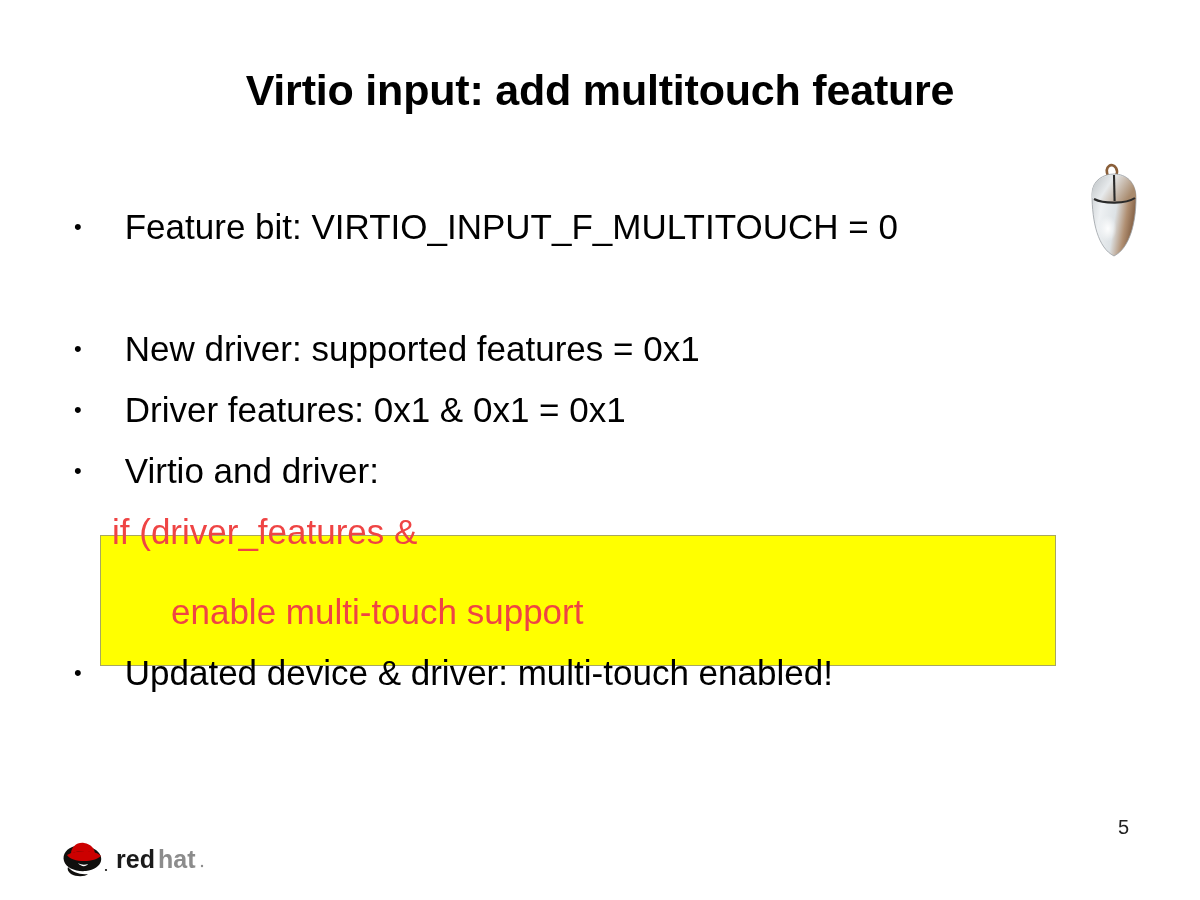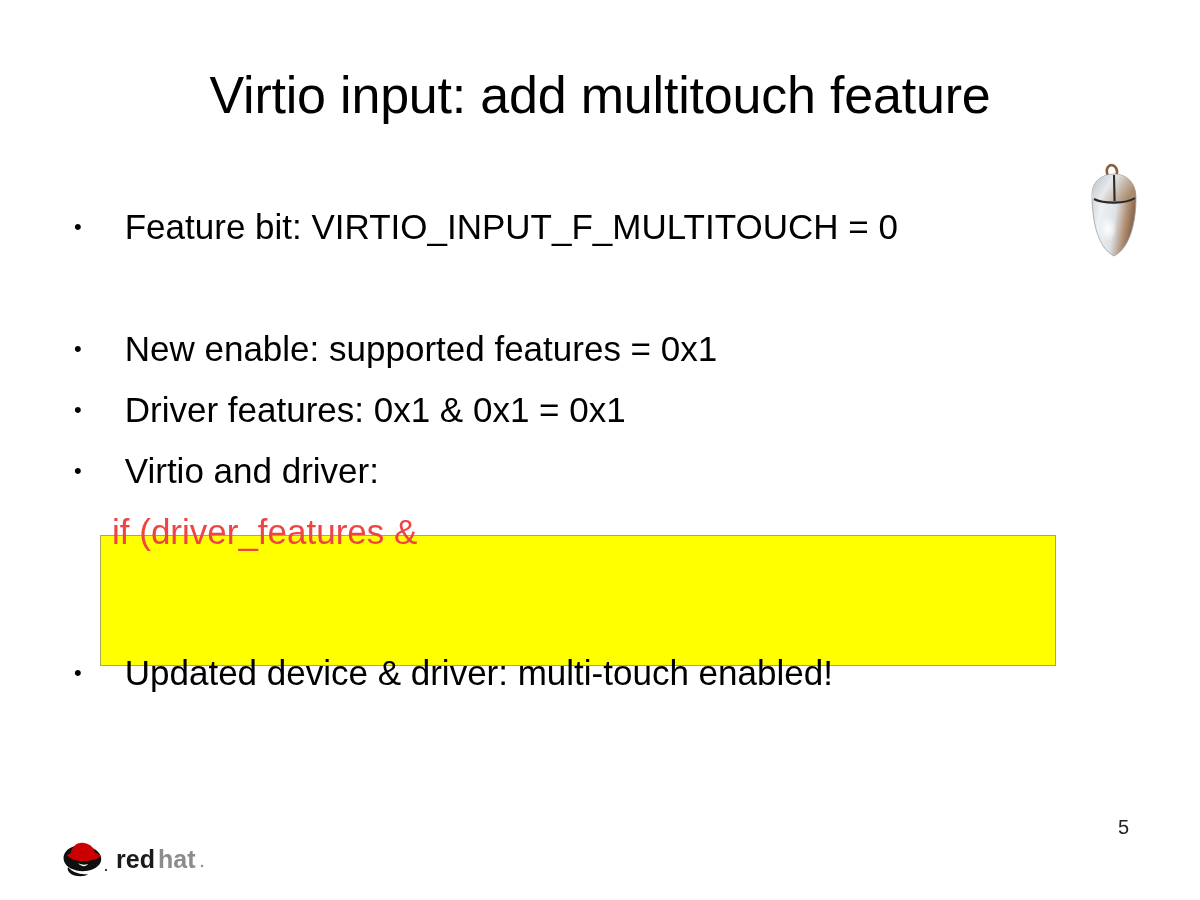--- a/index.html
+++ b/index.html
@@ -19,24 +19,24 @@
     overflow: hidden;
   }
 
   
   #slide-title {
     position: absolute;
     left: 0;
     top: 68px;
     width: 1200px;
     text-align: center;
-    font-size: 52px;
+    font-size: 43px;
     line-height: 1.05;
     color: #000000;
-    font-weight: 400;
+    font-weight: 700;
     letter-spacing: -0.2px;
     white-space: nowrap;
   }
 
   
   #mouse-image {
     position: absolute;
     left: 1074px;
     top: 160px;
     width: 76px;
@@ -157,34 +157,35 @@
   <div id="body-content">
 
     <div class="bullet-line" style="top:206px">
       <span class="bullet-mark">•</span>
       <span class="bullet-text">Feature bit: VIRTIO_INPUT_F_MULTITOUCH = 0</span>
     </div>
 
 
     <div class="bullet-line" style="top:328px">
       <span class="bullet-mark">•</span>
-      <span class="bullet-text">New enable: supported features = 0x1</span>
+      <span class="bullet-text">New driver: supported features = 0x1</span>
     </div>
 
     <div class="bullet-line" style="top:389px">
       <span class="bullet-mark">•</span>
       <span class="bullet-text">Driver features: 0x1 &amp; 0x1 = 0x1</span>
     </div>
 
     <div class="bullet-line" style="top:450px">
       <span class="bullet-mark">•</span>
       <span class="bullet-text">Virtio and driver:</span>
     </div>
 
     <div class="code-line" style="left:112px; top:512px">if (driver_features &amp;</div>
+    <div class="code-line" style="left:171px; top:592px">enable multi-touch support</div>
 
     <div class="bullet-line" style="top:652px">
       <span class="bullet-mark">•</span>
       <span class="bullet-text">Updated device &amp; driver: multi-touch enabled!</span>
     </div>
   </div>
 
   <div id="redhat-logo">
     <svg viewBox="0 0 152 44" width="152" height="44" aria-hidden="true">
 

